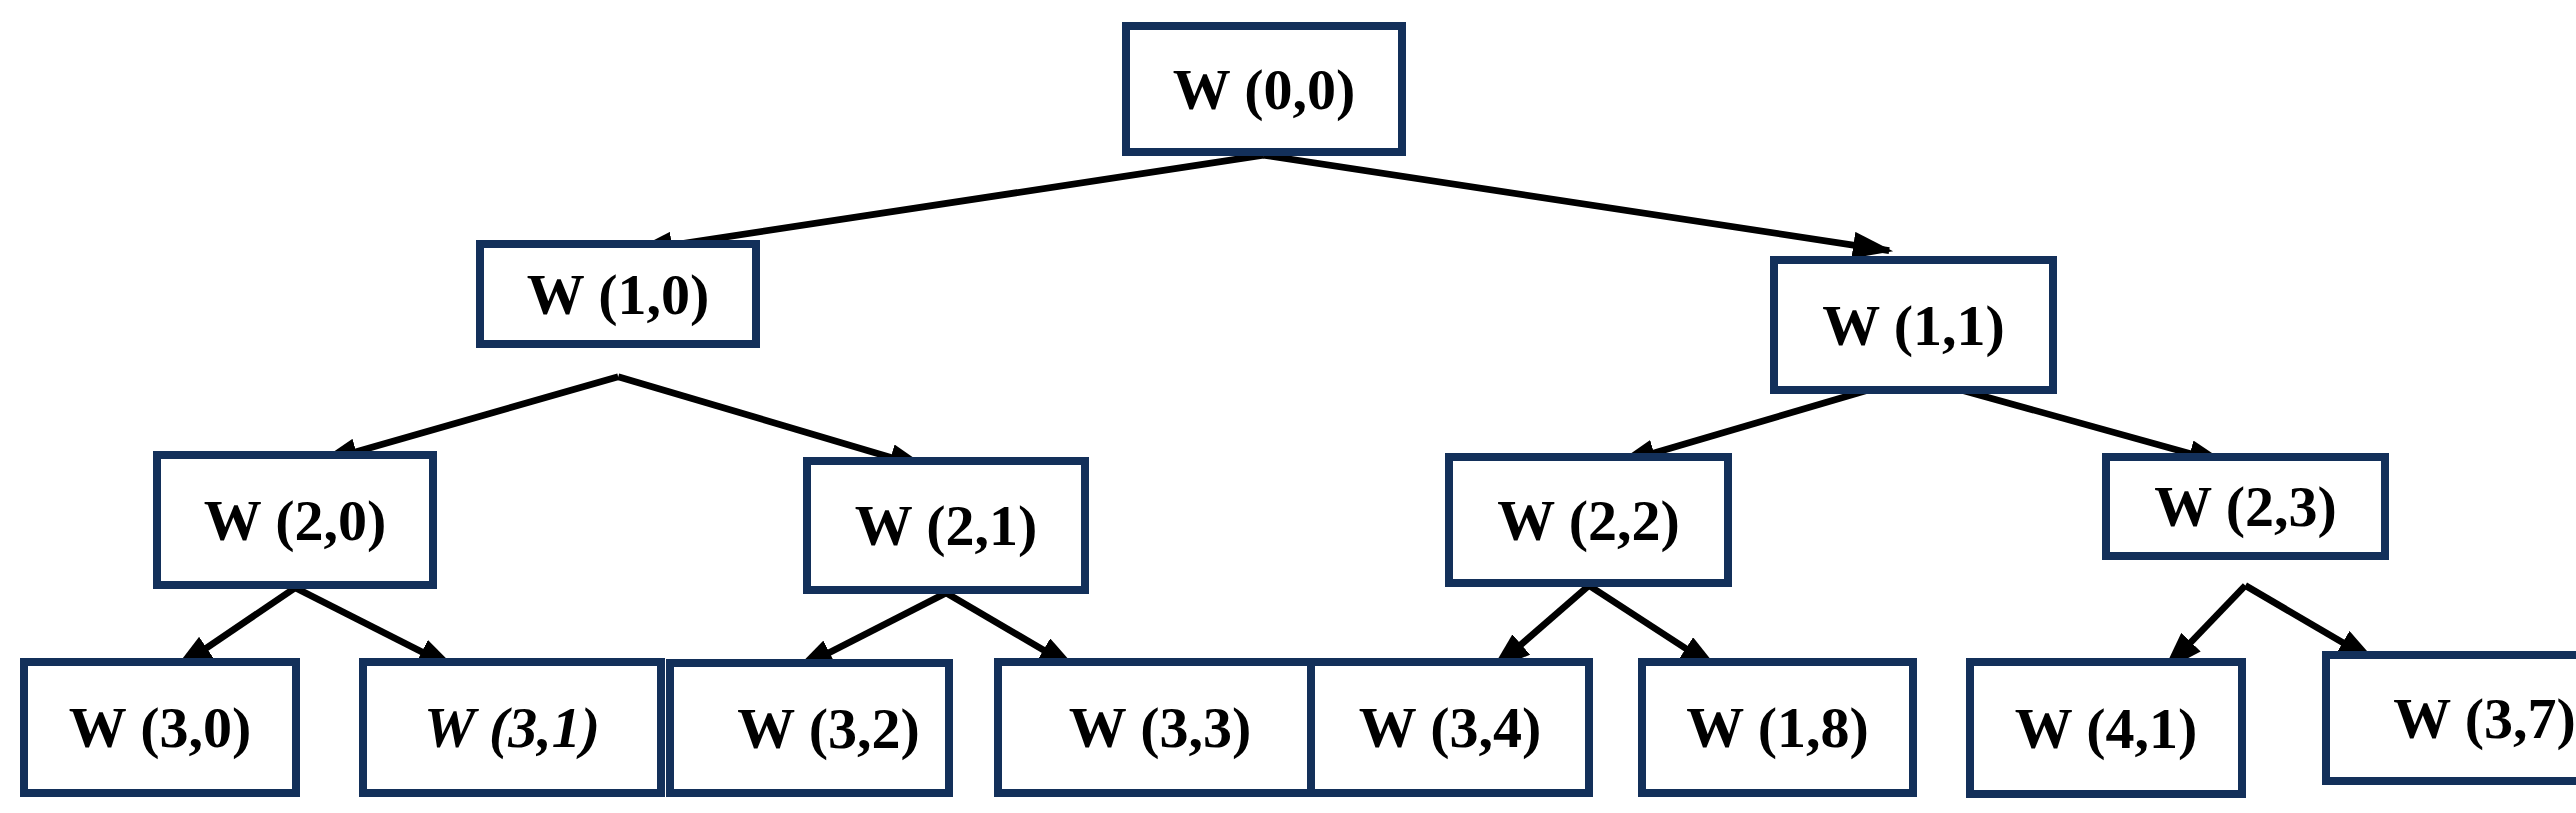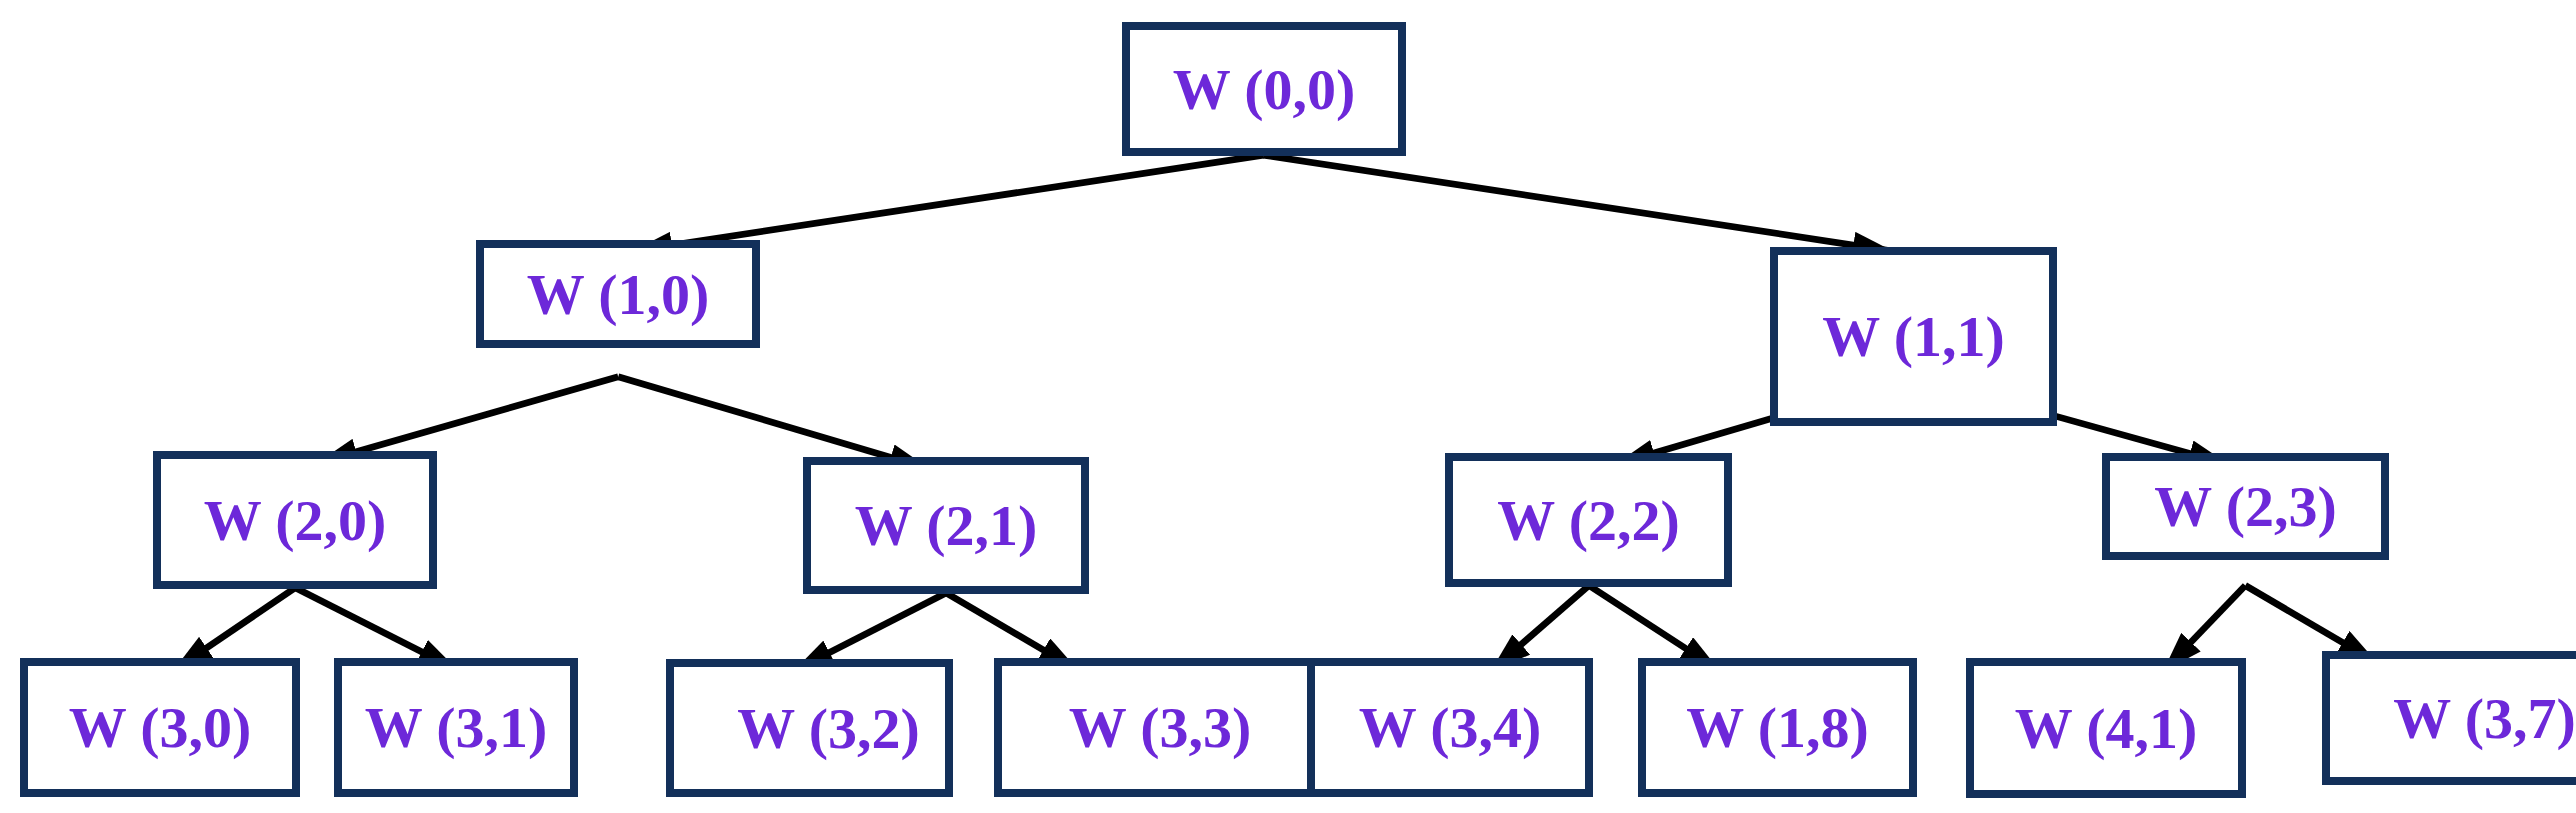--- a/index.html
+++ b/index.html
@@ -16,21 +16,21 @@
     box-sizing:border-box;
     border:8.2px solid #13305a;
     background:#ffffff;
     display:flex;
     align-items:center;
     justify-content:center;
   }
   .node .lbl{
     font-weight:700;
     font-size:58px;
-    color:#6d28d9;
+    color:#000000;
     white-space:nowrap;
     letter-spacing:0px;
   }
   #edges{
     position:absolute;
     left:0;top:0;
     width:2576px;
     height:813px;
     pointer-events:none;
   }
@@ -61,39 +61,39 @@
       <line x1="3009.5" y1="785" x2="2903" y2="896" stroke="#000000" stroke-width="9" marker-end="url(#arrowhead)"></line>
       <line x1="3009.5" y1="785" x2="3182" y2="886" stroke="#000000" stroke-width="9" marker-end="url(#arrowhead)"></line>
     </svg>
 
   <div class="node" id="n-w00" style="left: 1122px; top: 22.4px; width: 284px; height: 134px; border-color: rgb(19, 48, 90); background: rgb(255, 255, 255);">
     <span class="lbl">W (0,0)</span>
   </div>
   <div class="node" id="n-w10" style="left: 476px; top: 240px; width: 284px; height: 108px; border-color: rgb(19, 48, 90); background: rgb(255, 255, 255);">
     <span class="lbl">W (1,0)</span>
   </div>
-  <div class="node" id="n-w11" style="left: 1770px; top: 247px; width: 287px; height: 179px; border-color: rgb(19, 48, 90); background: rgb(255, 255, 255);">
+  <div class="node" id="n-w11" style="left: 1770px; top: 256px; width: 287px; height: 138px; border-color: rgb(19, 48, 90); background: rgb(255, 255, 255);">
     <span class="lbl">W (1,1)</span>
   </div>
   <div class="node" id="n-w20" style="left: 153px; top: 451px; width: 284px; height: 138px; border-color: rgb(19, 48, 90); background: rgb(255, 255, 255);">
     <span class="lbl">W (2,0)</span>
   </div>
   <div class="node" id="n-w21" style="left: 803px; top: 457px; width: 286px; height: 137px; border-color: rgb(19, 48, 90); background: rgb(255, 255, 255);">
     <span class="lbl">W (2,1)</span>
   </div>
   <div class="node" id="n-w22" style="left: 1445px; top: 453px; width: 287px; height: 134px; border-color: rgb(19, 48, 90); background: rgb(255, 255, 255);">
     <span class="lbl">W (2,2)</span>
   </div>
   <div class="node" id="n-w23" style="left: 2102px; top: 453px; width: 287px; height: 107px; border-color: rgb(19, 48, 90); background: rgb(255, 255, 255);">
     <span class="lbl">W (2,3)</span>
   </div>
   <div class="node" id="n-w30" style="left: 20px; top: 658px; width: 280px; height: 139px; border-color: rgb(19, 48, 90); background: rgb(255, 255, 255);">
     <span class="lbl">W (3,0)</span>
   </div>
-  <div class="node" id="n-w31" style="left: 334px; top: 658px; width: 244px; height: 139px; border-color: rgb(19, 48, 90); background: rgb(255, 255, 255);">
+  <div class="node" id="n-w31" style="left: 359px; top: 658px; width: 306px; height: 139px; border-color: rgb(19, 48, 90); background: rgb(255, 255, 255); font-style: italic;">
     <span class="lbl">W (3,1)</span>
   </div>
   <div class="node" id="n-w32" style="left: 666px; top: 659px; width: 287px; height: 138px; border-color: rgb(19, 48, 90); background: rgb(255, 255, 255); padding-left: 38px;">
     <span class="lbl">W (3,2)</span>
   </div>
   <div class="node" id="n-w33" style="left: 994px; top: 658px; width: 332px; height: 139px; border-color: rgb(19, 48, 90); background: rgb(255, 255, 255);">
     <span class="lbl">W (3,3)</span>
   </div>
   <div class="node" id="n-w34" style="left: 1307px; top: 658px; width: 286px; height: 139px; border-color: rgb(19, 48, 90); background: rgb(255, 255, 255);">
     <span class="lbl">W (3,4)</span>

